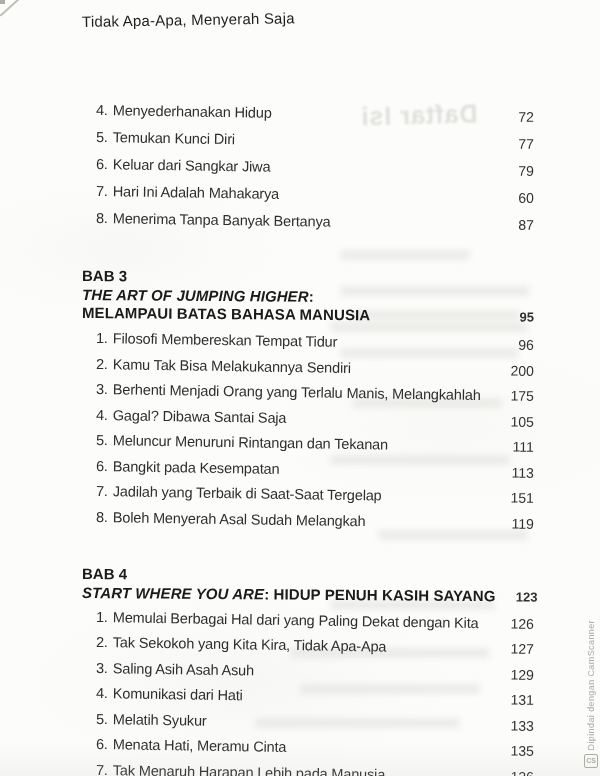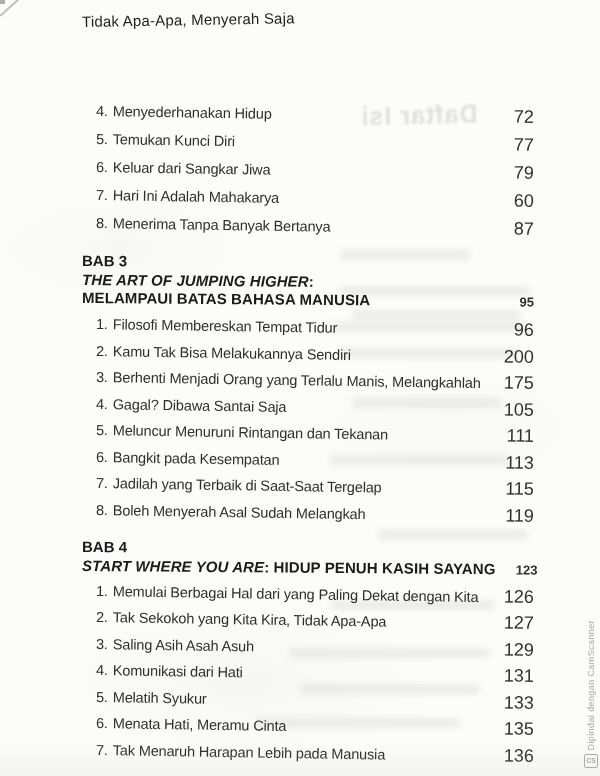--- a/index.html
+++ b/index.html
@@ -40,38 +40,38 @@
   
   .book-title{
     position:absolute;left:82px;top:13px;
     font-size:15px;letter-spacing:.2px;color:#1f1f1f;
     transform:rotate(-1deg);transform-origin:0 50%;
     white-space:nowrap;
   }
 
   
   .toc{position:absolute;left:82px;top:102px;width:452px;}
-  .toc-section.chapter{margin-top:20px;}
+  .toc-section.chapter{margin-top:40px;}
   .bab-label{font-size:15px;font-weight:bold;color:#1b1b1b;line-height:17px;margin-bottom:2px;
     transform:rotate(.35deg);transform-origin:0 50%;}
   .heading-line{display:flex;align-items:baseline;line-height:17.5px;
     font-size:15px;font-weight:bold;color:#1b1b1b;letter-spacing:.1px;
     transform:rotate(.45deg);transform-origin:0 50%;}
   .heading-line .htext{flex:1 1 auto;white-space:nowrap;}
   .hi{font-style:italic;}
   .items{padding-left:14px;}
   .chapter .items{margin-top:8px;}
   .chapter:last-child .items{margin-top:6px;}
   .toc-row{display:flex;align-items:baseline;line-height:17px;margin-bottom:10px;
     font-size:14.5px;letter-spacing:-.15px;color:#2e2e2e;
     transform:rotate(.9deg);transform-origin:0 50%;}
   .chapter .toc-row{line-height:16.5px;margin-bottom:9px;}
   .num{margin-right:5px;}
   .ttl{flex:1 1 auto;white-space:nowrap;}
-  .pg{flex:0 0 42px;text-align:right;font-size:18px;color:#303030;letter-spacing:0;}
+  .pg{flex:0 0 42px;text-align:right;font-size:14px;color:#303030;letter-spacing:0;}
   .heading-line .pg{font-weight:bold;font-size:13px;}
 
   
   .watermark{position:absolute;right:2px;bottom:8px;display:flex;flex-direction:column;
     align-items:center;gap:4px;}
   .wm-text{writing-mode:vertical-rl;transform:rotate(180deg);
     font-size:9px;letter-spacing:.4px;color:#a9ada3;white-space:nowrap;}
   .wm-logo{width:12px;height:12px;border:1px solid #a9ada3;border-radius:2px;
     font-size:7px;line-height:12px;text-align:center;color:#a9ada3;font-weight:bold;}
 </style>
@@ -165,21 +165,21 @@
             <span class="pg">111</span>
           </div>
           <div class="toc-row">
             <span class="num">6.</span>
             <span class="ttl">Bangkit pada Kesempatan</span>
             <span class="pg">113</span>
           </div>
           <div class="toc-row">
             <span class="num">7.</span>
             <span class="ttl">Jadilah yang Terbaik di Saat-Saat Tergelap</span>
-            <span class="pg">115</span>
+            <span class="pg">151</span>
           </div>
           <div class="toc-row">
             <span class="num">8.</span>
             <span class="ttl">Boleh Menyerah Asal Sudah Melangkah</span>
             <span class="pg">119</span>
           </div>
         </div>
       </section>
       <section class="toc-section chapter">
         <div class="bab-label">BAB 4</div>

